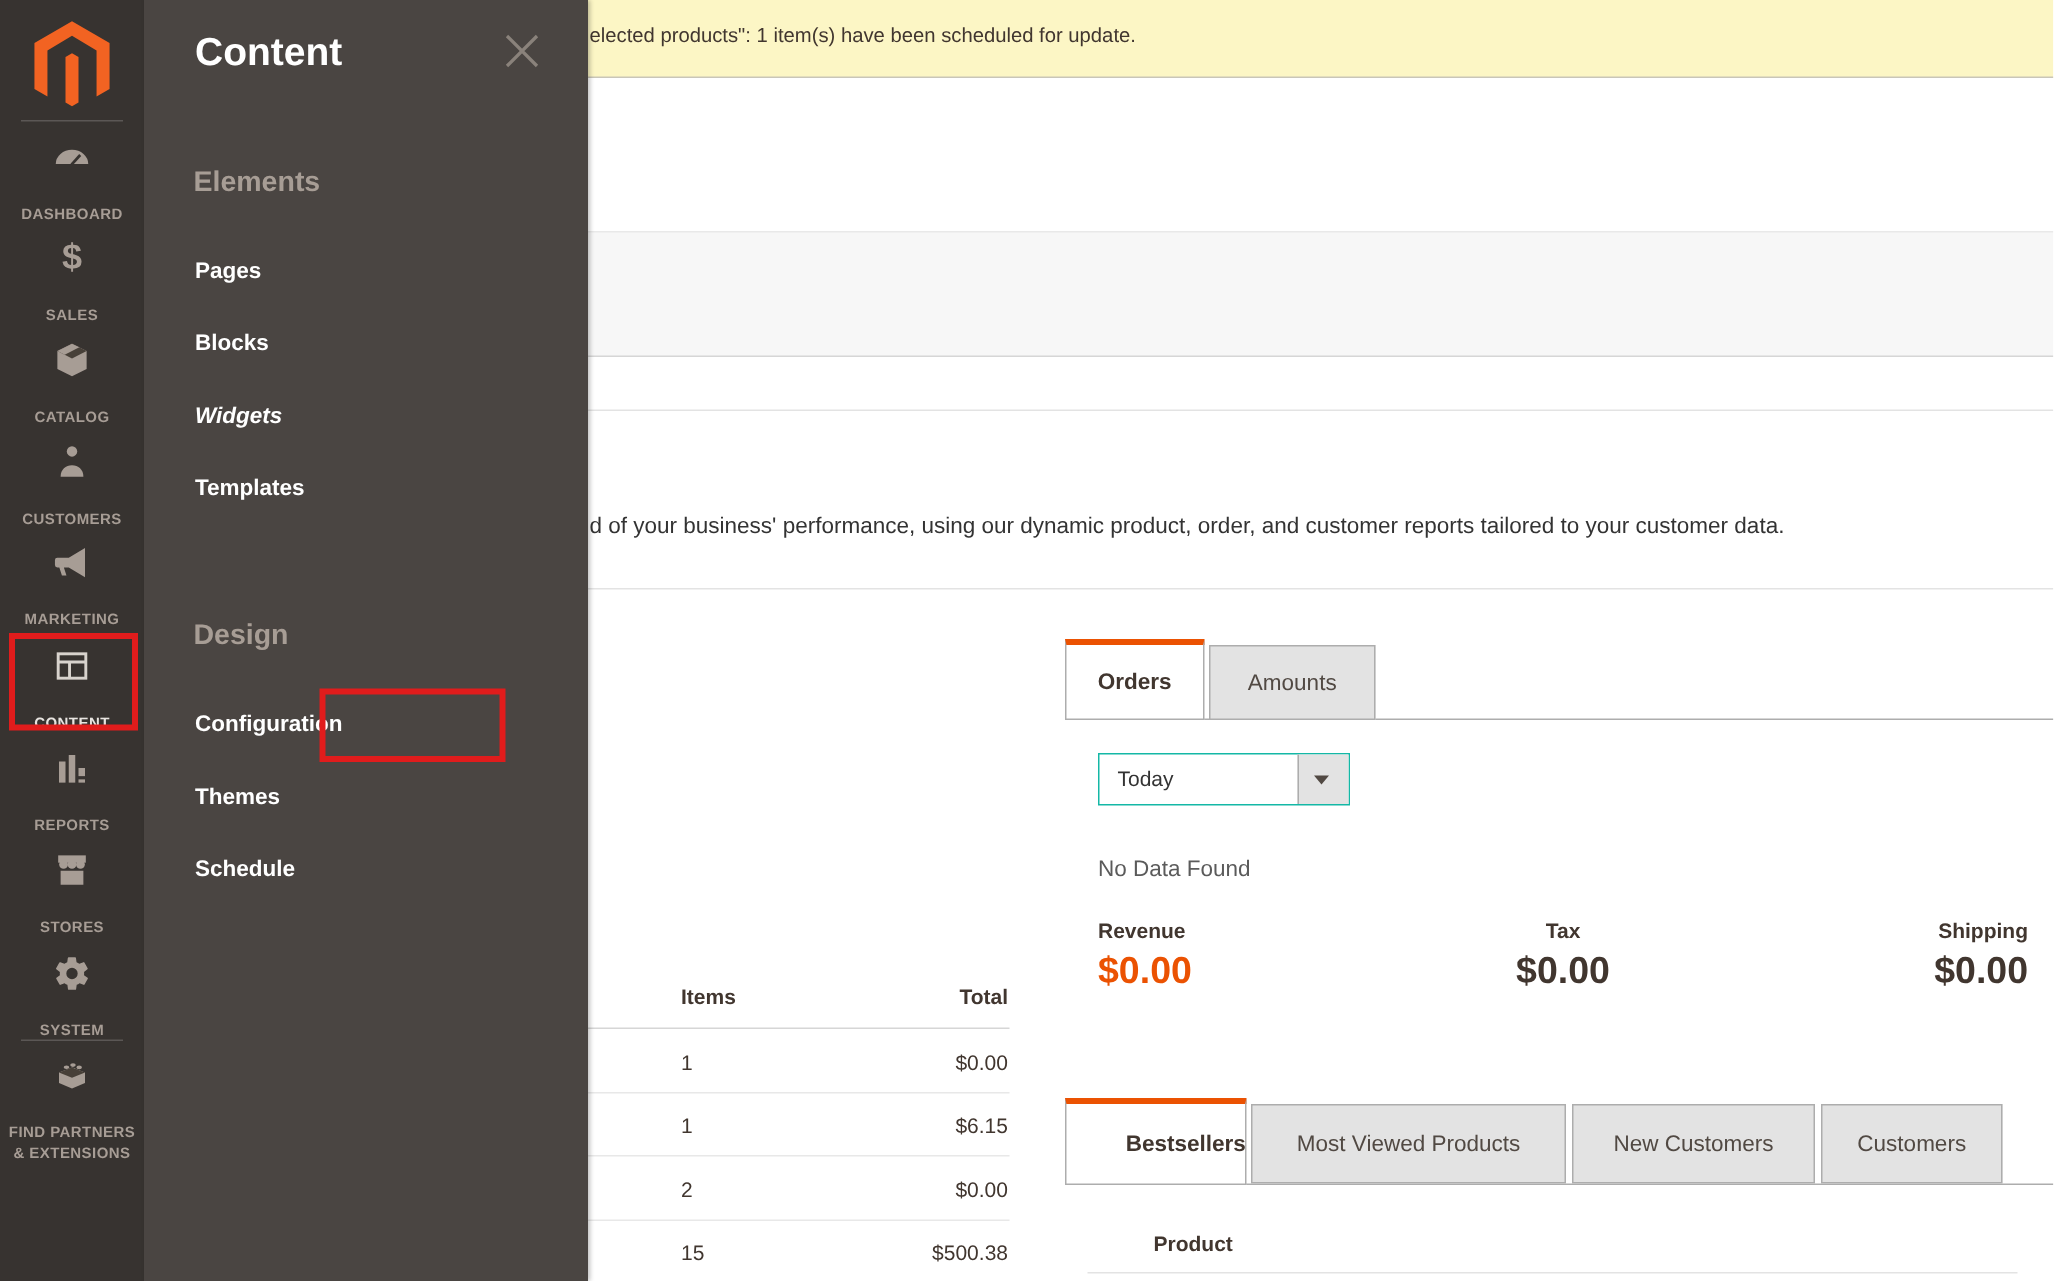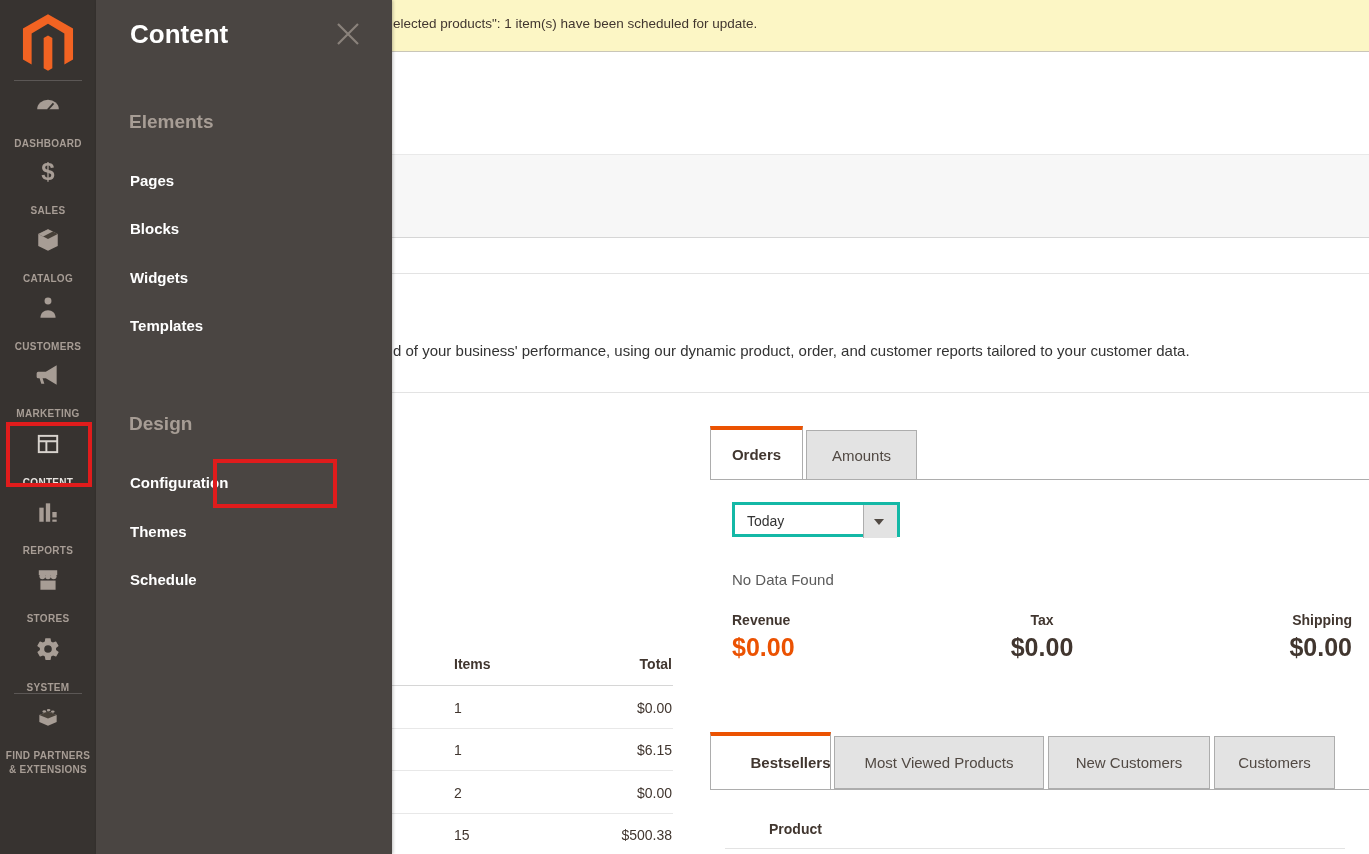--- a/index.html
+++ b/index.html
@@ -41,21 +41,21 @@
   .col-items { left:62px; }
   .col-total { left:0; width:280px; text-align:right; }
   .tbl-line { position:absolute; left:0; width:281px; height:1px; background:#e8e8e8; }
 
   
   .tab { position:absolute; display:flex; align-items:center; justify-content:center; font-size:15px; cursor:pointer; }
   .tab.active { background:#fff; border:1px solid #adadad; border-top:4px solid #eb5202; color:#41362f; font-weight:600; }
   .tab.inactive { background:#e3e3e3; border:1px solid #adadad; color:#514943; }
   .tabs-line { position:absolute; height:1px; background:#adadad; }
 
-  .select { position:absolute; left:340px; top:502px; width:168px; height:35px; background:#fff; border:3px solid #14b8a6; cursor:pointer; }
+  .select { position:absolute; left:340px; top:502px; width:168px; height:35px; background:#fff; border:1px solid #14b8a6; cursor:pointer; }
   .select .val { position:absolute; left:12px; top:8px; font-size:14px; color:#333; }
   .select .arrow-box { position:absolute; right:0; top:0; width:34px; height:33px; background:#e3e3e3; border-left:1px solid #adadad; }
   .select .tri { position:absolute; right:13px; top:14px; width:0; height:0; border-left:5px solid transparent; border-right:5px solid transparent; border-top:6px solid #514943; }
 
   .nodata { position:absolute; left:340px; top:571px; font-size:15px; color:#5b5b5b; }
 
   .stats { position:absolute; left:340px; top:612px; width:620px; display:flex; }
   .stat { flex:1; }
   .stat .sl { font-size:14px; font-weight:700; color:#41362f; }
   .stat .sv { margin-top:5px; font-size:25px; font-weight:600; color:#41362f; }
@@ -278,21 +278,21 @@
     <div class="title">Content</div>
     <div class="close">
       <svg width="28" height="28" viewBox="0 0 28 28">
           <path d="M4 4l20 20M24 4L4 24" stroke="#8a827b" stroke-width="2.2" fill="none"></path>
         </svg>
     </div>
 
     <div class="fly-head" style="top:111px;">Elements</div>
     <div class="fly-item" style="top:172px;">Pages</div>
     <div class="fly-item" style="top:220px;">Blocks</div>
-    <div class="fly-item" style="top:269px;">Widgets</div>
+    <div class="fly-item" style="top:269px;font-style:italic;">Widgets</div>
     <div class="fly-item" style="top:317px;">Templates</div>
 
     <div class="fly-head" style="top:413px;">Design</div>
     <div class="fly-item" style="top:474px;">Configuration</div>
     <div class="fly-item" style="top:523px;">Themes</div>
     <div class="fly-item" style="top:571px;">Schedule</div>
 
     <div class="hl-box hl-config"></div>
   </div>
 

